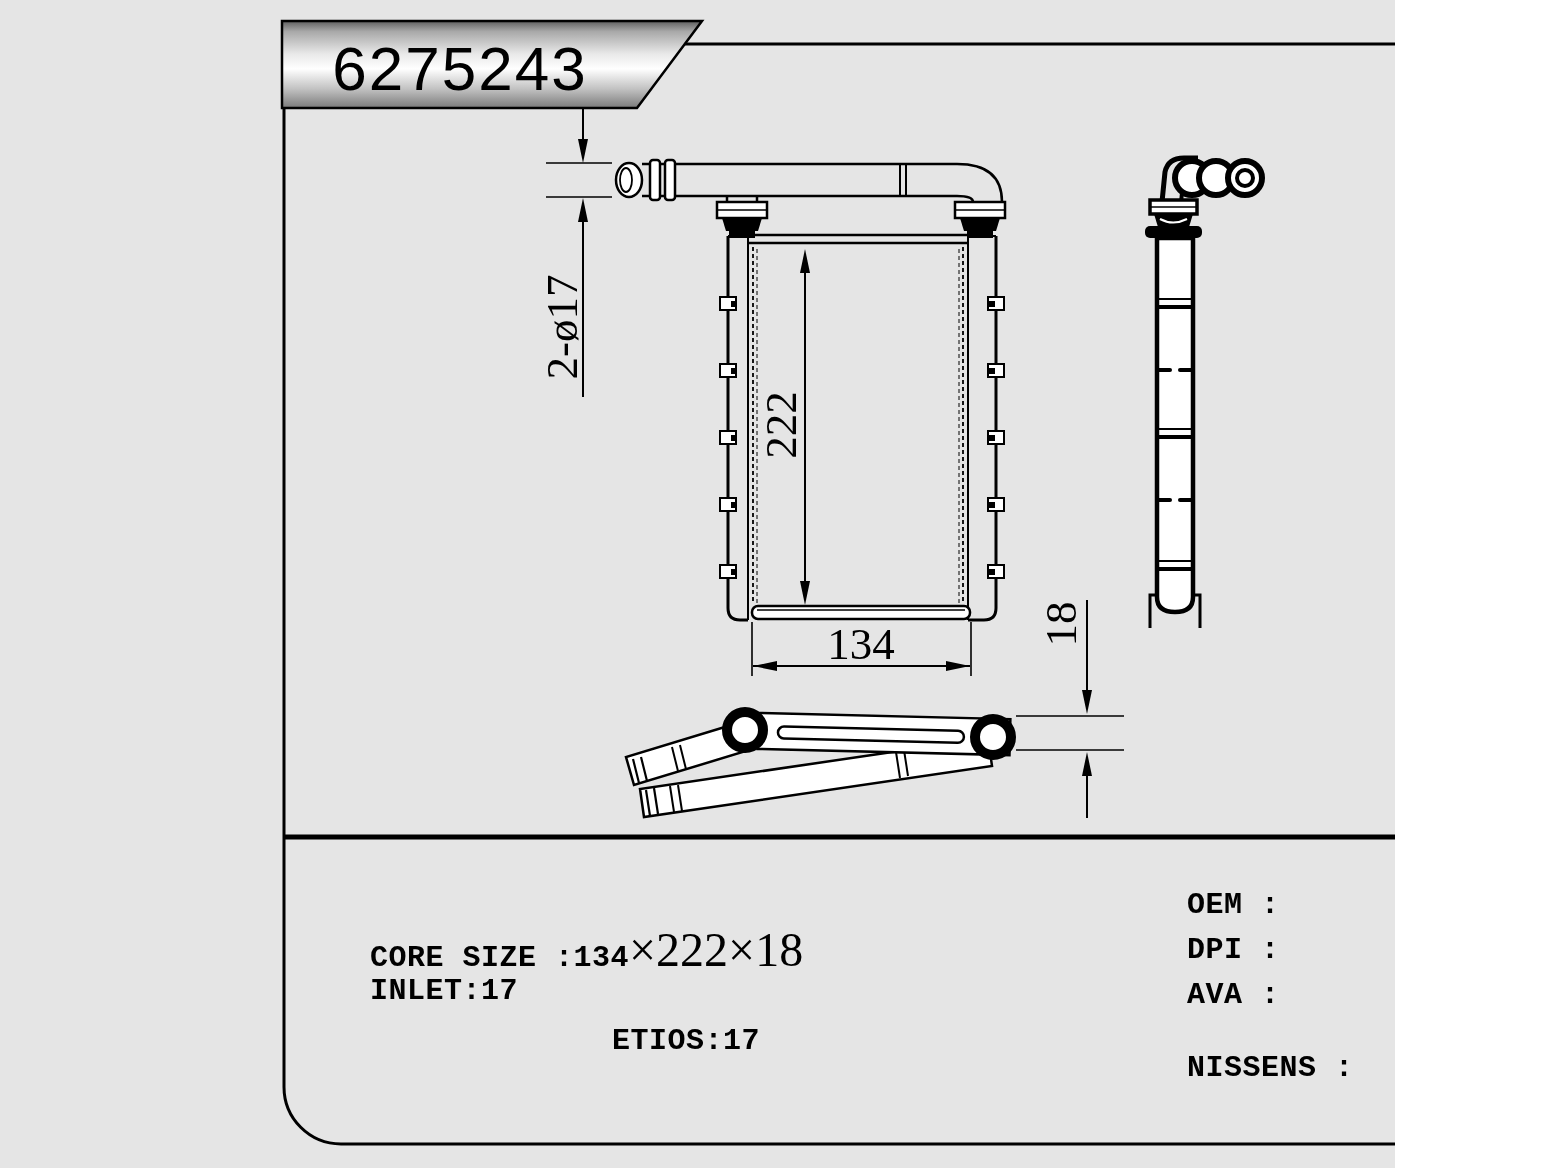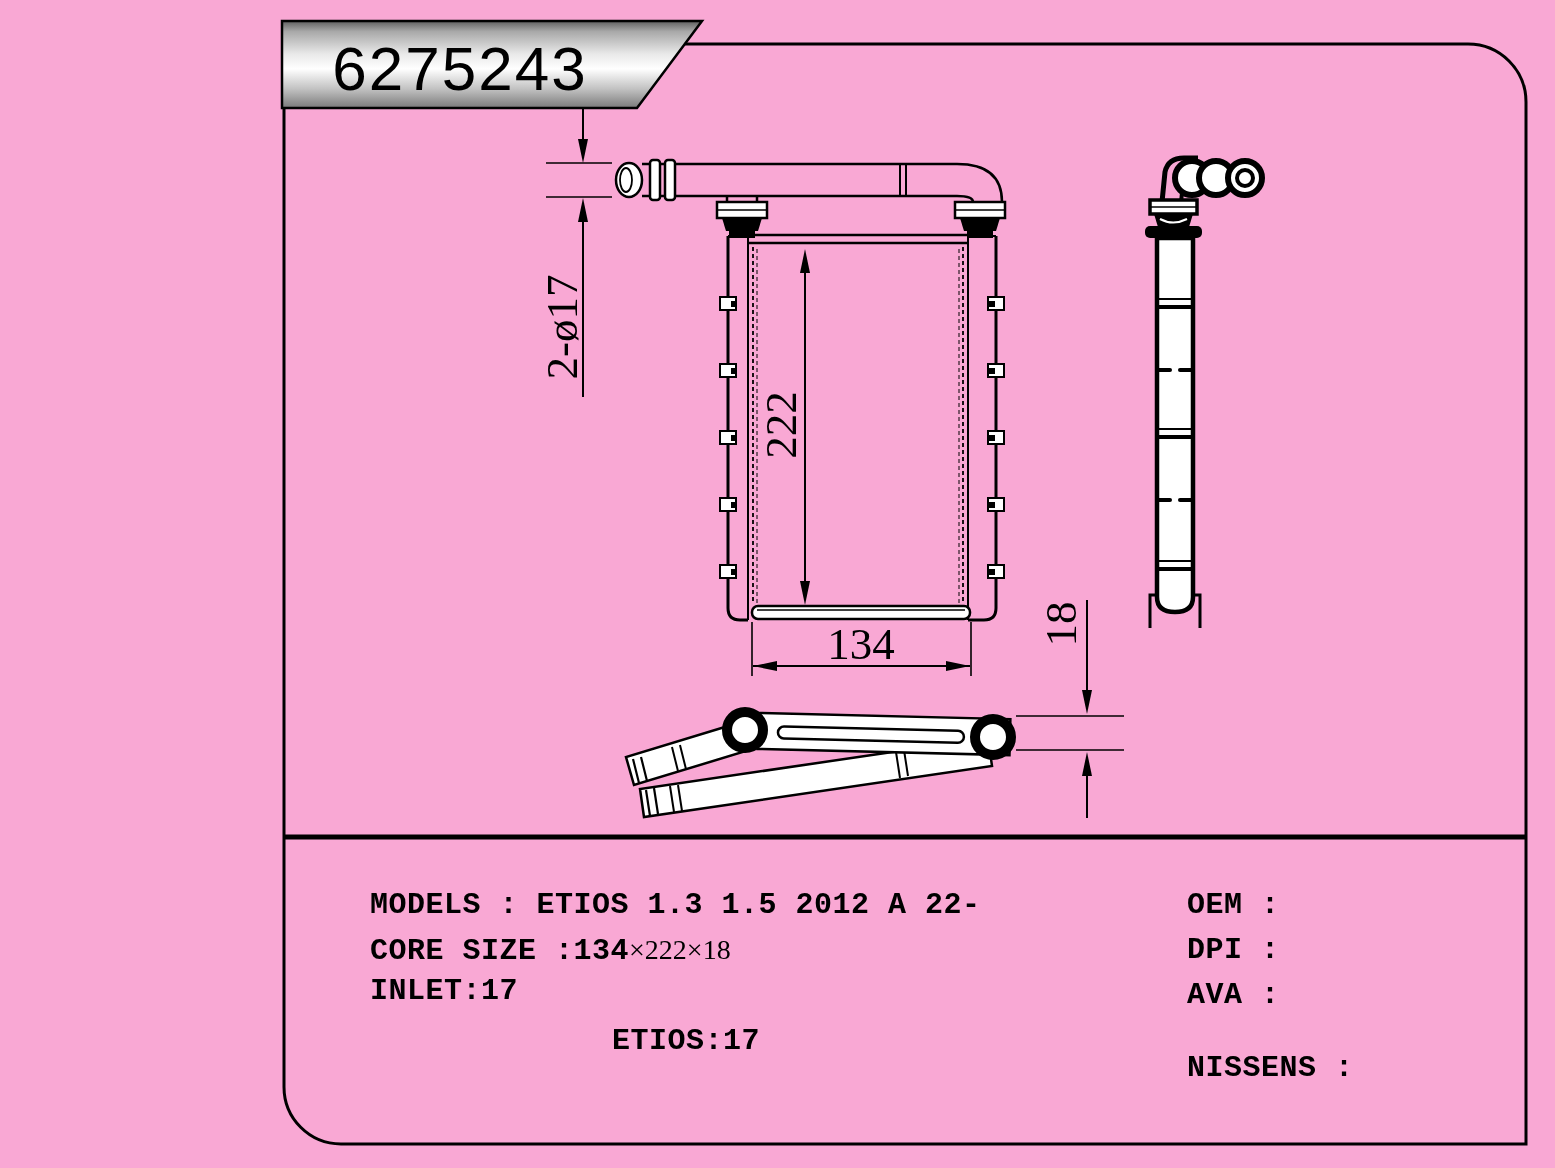--- a/index.html
+++ b/index.html
@@ -1,20 +1,20 @@
 <!DOCTYPE html>
 <html><head>
 <meta charset="utf-8">
 <style>
   html,body{margin:0;padding:0;background:#fff}
-  #page{position:relative;width:1555px;height:1168px;background:#f9a8d4;overflow:hidden}
+  #page{position:relative;width:1395px;height:1168px;background:#e5e5e5;overflow:hidden}
   #drawing{position:absolute;left:0;top:0}
   .spec-row{position:absolute;color:#000;line-height:40px;white-space:pre;
             font-family:"Liberation Mono",monospace;font-weight:700;font-size:30px;letter-spacing:.5px}
-  .spec-serif{font-family:"Liberation Serif",serif;font-weight:400;font-size:28px;letter-spacing:0}
+  .spec-serif{font-family:"Liberation Serif",serif;font-weight:400;font-size:48px;letter-spacing:0}
   .dim-text{font-family:"Liberation Serif",serif;font-size:45px;fill:#000}
   .banner-text{font-family:"Liberation Sans",sans-serif;font-size:62px;font-weight:500;letter-spacing:2px;fill:#000}
   .wf{fill:#fff;stroke:#000}
   .nf{fill:none;stroke:#000}
   .bk{fill:#000;stroke:none}
 </style>
 </head>
 <body>
 
 <div id="page">
@@ -220,21 +220,20 @@
     <line x1="1087" y1="600" x2="1087" y2="692" stroke="#000" stroke-width="2"></line>
     <polygon points="1087,714 1082,690 1092,690" class="bk"></polygon>
     <line x1="1016" y1="716" x2="1124" y2="716" stroke="#000" stroke-width="1.6"></line>
     <line x1="1016" y1="750" x2="1124" y2="750" stroke="#000" stroke-width="1.6"></line>
     <polygon points="1087,752 1082,776 1092,776" class="bk"></polygon>
     <line x1="1087" y1="776" x2="1087" y2="818" stroke="#000" stroke-width="2"></line>
     <text class="dim-text" text-anchor="middle" transform="translate(1076 624) rotate(-90)">18</text>
   </g>
 </svg>
 
-  <div class="spec-row" style="left:370px;top:885px"><span>MODELS : ETIOS 1.3 1.5 2012 A 22-</span></div>
 
   <div class="spec-row" style="left:370px;top:930px"><span>CORE SIZE :134</span><span class="spec-serif">×222×18</span></div>
 
 
   <div class="spec-row" style="left:370px;top:971px"><span>INLET:17</span></div>
   <div class="spec-row" style="left:612px;top:1021px"><span>ETIOS:17</span></div>
 
   <div class="spec-row" style="left:1187px;top:885px"><span>OEM :</span></div>
   <div class="spec-row" style="left:1187px;top:930px"><span>DPI :</span></div>
   <div class="spec-row" style="left:1187px;top:975px"><span>AVA :</span></div>

